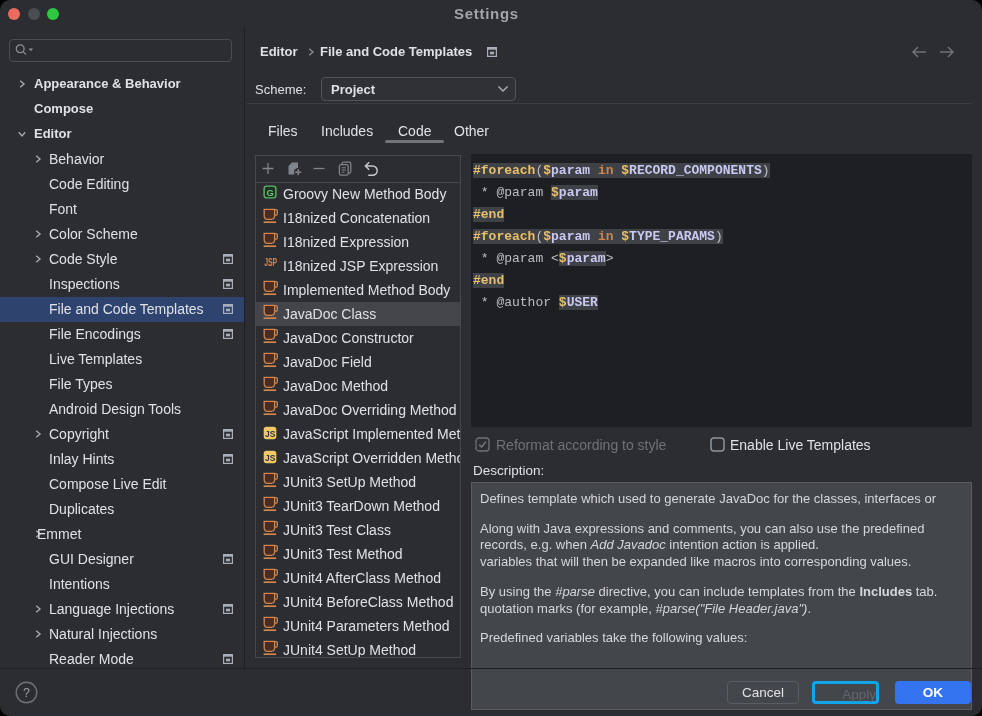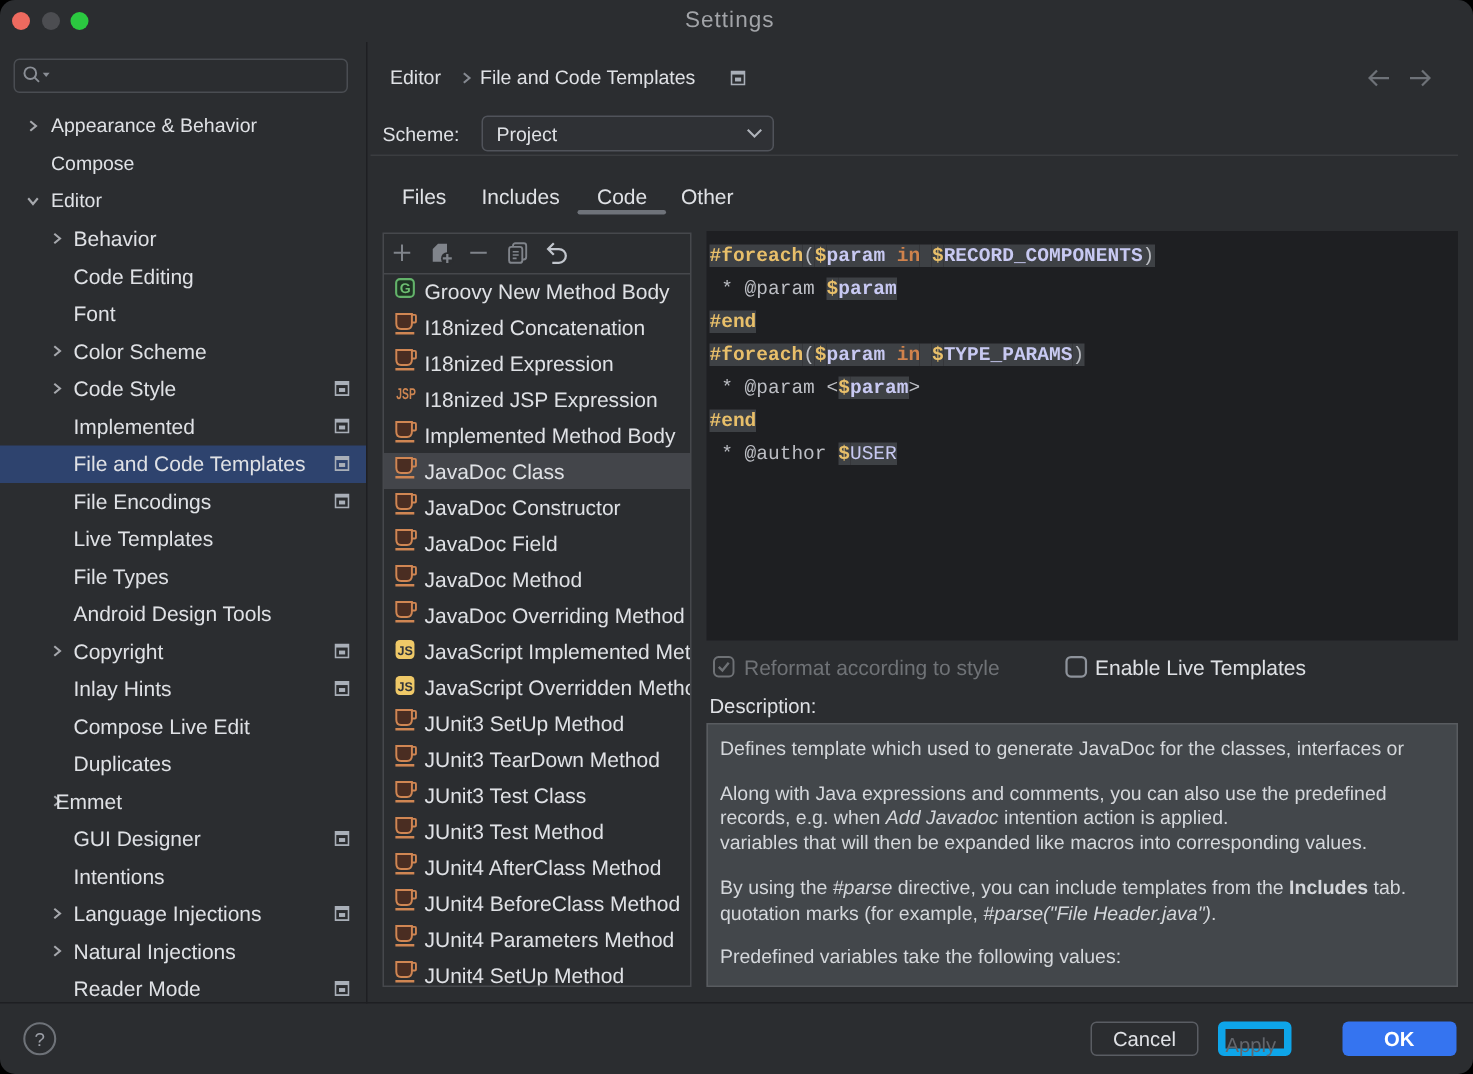--- a/index.html
+++ b/index.html
@@ -1,20 +1,20 @@
 <!DOCTYPE html>
 <html><head><meta charset="utf-8"><style>
 *{margin:0;padding:0;box-sizing:border-box}
 html,body{width:982px;height:716px;background:#000;overflow:hidden}
 body{font-family:"Liberation Sans",sans-serif;-webkit-font-smoothing:antialiased}
 .abs{position:absolute}
 #win{position:absolute;inset:0;background:#2B2D30;border-radius:10px;overflow:hidden}
 .txt{position:absolute;color:#DFE1E5;font-size:14px;line-height:15px;white-space:pre}
 .f13{font-size:13px;line-height:14px}
-.b{font-weight:normal}
+.b{font-weight:bold}
 .dot{position:absolute;width:12px;height:12px;border-radius:50%;top:8px}
 .vline{position:absolute;background:#1E1F22}
 .hline{position:absolute;background:#1E1F22}
 </style></head><body>
 <div id="win">
 
 <div class="dot" style="left:8px;background:#EE6A5F"></div>
 <div class="dot" style="left:28px;background:#4C4D51"></div>
 <div class="dot" style="left:47px;background:#2BC840"></div>
 <div class="txt b" style="left:0;top:6px;width:973px;text-align:center;color:#A2A4A8;font-size:15px;letter-spacing:0.7px">Settings</div>
@@ -46,21 +46,21 @@
 <div class="txt" style="left:49px;top:226.5px">Color Scheme</div>
 <svg class="abs" style="left:32.5px;top:254px" width="10" height="10" viewBox="0 0 10 10">
       <path d="M3.2 1.8 L7 5 L3.2 8.2" stroke="#A6A8AD" fill="none" stroke-width="1.4"></path>
     </svg>
 <div class="txt" style="left:49px;top:251.5px">Code Style</div>
 <svg class="abs" style="left:223px;top:254px" width="10" height="10" viewBox="0 0 10 10">
       <rect x="0.6" y="0.6" width="8.8" height="8.8" stroke="#A9AFB8" stroke-width="1.2" fill="none"></rect>
       <rect x="0.6" y="0.6" width="8.8" height="2.1" fill="#A9AFB8"></rect>
       <rect x="3" y="4.7" width="4.1" height="2.6" fill="#A9AFB8"></rect>
     </svg>
-<div class="txt" style="left:49px;top:276.5px">Implemented</div>
+<div class="txt" style="left:49px;top:276.5px">Inspections</div>
 <svg class="abs" style="left:223px;top:279px" width="10" height="10" viewBox="0 0 10 10">
       <rect x="0.6" y="0.6" width="8.8" height="8.8" stroke="#A9AFB8" stroke-width="1.2" fill="none"></rect>
       <rect x="0.6" y="0.6" width="8.8" height="2.1" fill="#A9AFB8"></rect>
       <rect x="3" y="4.7" width="4.1" height="2.6" fill="#A9AFB8"></rect>
     </svg>
 <div class="abs" style="left:0;top:296.5px;width:244px;height:25px;background:#2E436E"></div>
 <div class="txt" style="left:49px;top:301.5px">File and Code Templates</div>
 <svg class="abs" style="left:223px;top:304px" width="10" height="10" viewBox="0 0 10 10">
       <rect x="0.6" y="0.6" width="8.8" height="8.8" stroke="#A9AFB8" stroke-width="1.2" fill="none"></rect>
       <rect x="0.6" y="0.6" width="8.8" height="2.1" fill="#A9AFB8"></rect>
@@ -279,43 +279,43 @@
       </svg>
 <div class="txt" style="left:27px;top:460px">JUnit4 SetUp Method</div>
 </div>
 <div class="abs" style="left:471px;top:154px;width:501px;height:273px;background:#1E1F22;overflow:hidden">
 <div class="abs" style="left:2px;top:6px;font-family:'Liberation Mono',monospace;font-size:13px;line-height:22px;white-space:pre;color:#BCBEC4"><span style="color:#E8BF6A;font-weight:bold;background:#3E4145;">#foreach</span><span style="color:#BCBEC4;background:#3E4145;">(</span><span style="color:#E8BF6A;font-weight:bold;background:#3E4145;">$</span><span style="color:#C8C9F2;font-weight:bold;background:#3E4145;">param</span><span style="color:#BCBEC4;background:#3E4145;"> </span><span style="color:#D0824C;font-weight:bold;background:#3E4145;">in</span><span style="color:#BCBEC4;background:#3E4145;"> </span><span style="color:#E8BF6A;font-weight:bold;background:#3E4145;">$</span><span style="color:#C8C9F2;font-weight:bold;background:#3E4145;">RECORD_COMPONENTS</span><span style="color:#BCBEC4;background:#3E4145;">)</span>
  * @param <span style="color:#E8BF6A;font-weight:bold;background:#3E4145;">$</span><span style="color:#C8C9F2;font-weight:bold;background:#3E4145;">param</span>
 <span style="color:#E8BF6A;font-weight:bold;background:#3E4145;">#end</span>
 <span style="color:#E8BF6A;font-weight:bold;background:#3E4145;">#foreach</span><span style="color:#BCBEC4;background:#3E4145;">(</span><span style="color:#E8BF6A;font-weight:bold;background:#3E4145;">$</span><span style="color:#C8C9F2;font-weight:bold;background:#3E4145;">param</span><span style="color:#BCBEC4;background:#3E4145;"> </span><span style="color:#D0824C;font-weight:bold;background:#3E4145;">in</span><span style="color:#BCBEC4;background:#3E4145;"> </span><span style="color:#E8BF6A;font-weight:bold;background:#3E4145;">$</span><span style="color:#C8C9F2;font-weight:bold;background:#3E4145;">TYPE_PARAMS</span><span style="color:#BCBEC4;background:#3E4145;">)</span>
  * @param &lt;<span style="color:#E8BF6A;font-weight:bold;background:#3E4145;">$</span><span style="color:#C8C9F2;font-weight:bold;background:#3E4145;">param</span>&gt;
 <span style="color:#E8BF6A;font-weight:bold;background:#3E4145;">#end</span>
- * @author <span style="color:#E8BF6A;font-weight:bold;background:#3E4145;">$</span><span style="color:#C8C9F2;font-weight:normal;background:#3E4145;">USER</span></div>
+ * @author <span style="color:#E8BF6A;font-weight:bold;background:#3E4145;">$</span><span style="color:#C8C9F2;font-weight:bold;background:#3E4145;">USER</span></div>
     </div>
 <svg class="abs" style="left:475px;top:437px" width="15" height="15" viewBox="0 0 15 15">
       <rect x="1" y="1" width="13" height="13" rx="3" fill="none" stroke="#6E7175" stroke-width="1.3"></rect>
       <path d="M4.2 7.6 L6.6 10 L10.8 4.8" stroke="#6E7175" stroke-width="1.6" fill="none"></path>
     </svg>
 <div class="txt" style="left:496px;top:438px;color:#6F7276">Reformat according to style</div>
 <svg class="abs" style="left:710px;top:437px" width="15" height="15" viewBox="0 0 15 15">
       <rect x="1" y="1" width="13" height="13" rx="3" fill="none" stroke="#8E939B" stroke-width="1.5"></rect>
     </svg>
 <div class="txt" style="left:730px;top:438px">Enable Live Templates</div>
 <div class="txt" style="left:473px;top:462.5px;font-size:13.5px">Description:</div>
-<div class="abs" style="left:471px;top:482px;width:501px;height:176px;background:#43474B;border:1px solid #595C60;color:#D4D7DB;font-size:13px;line-height:16.7px;overflow:hidden">
+<div class="abs" style="left:471px;top:482px;width:501px;height:228px;background:#43474B;border:1px solid #595C60;color:#D4D7DB;font-size:13px;line-height:16.7px;overflow:hidden">
       <div style="position:absolute;left:8px;top:8px">
         <div style=";white-space:pre">Defines template which used to generate JavaDoc for the classes, interfaces or</div>
         <div style="margin-top:13px;white-space:pre">Along with Java expressions and comments, you can also use the predefined</div>
         <div style=";white-space:pre">records, e.g. when <i>Add Javadoc</i> intention action is applied.</div>
         <div style=";white-space:pre">variables that will then be expanded like macros into corresponding values.</div>
         <div style="margin-top:13px;white-space:pre">By using the <i>#parse</i> directive, you can include templates from the <b>Includes</b> tab.</div>
         <div style=";white-space:pre">quotation marks (for example, <i>#parse("File Header.java")</i>.</div>
         <div style="margin-top:13px;white-space:pre">Predefined variables take the following values:</div>
       </div>
     </div>
 <div class="hline" style="left:0;top:668px;width:982px;height:1px"></div>
 <svg class="abs" style="left:15px;top:681px" width="23" height="23" viewBox="0 0 23 23">
       <circle cx="11.5" cy="11.5" r="10.3" fill="none" stroke="#6E7278" stroke-width="1.4"></circle>
       <text x="11.5" y="16" text-anchor="middle" font-size="12.5" fill="#9DA0A8" font-family="Liberation Sans">?</text>
     </svg>
 <div class="abs" style="left:727px;top:681px;width:72px;height:23px;border:1px solid #5A5D63;border-radius:4px;color:#DFE1E5;font-size:13.5px;text-align:center;line-height:21px">Cancel</div>
-<div class="abs" style="left:812px;top:681px;width:49px;height:23px;border:5px solid #0ea5e9;border-radius:4px;color:#63666C;font-size:13.5px;text-align:left;line-height:21px">Apply</div>
+<div class="abs" style="left:812px;top:681px;width:67px;height:23px;border:3px solid #0ea5e9;border-radius:4px;color:#63666C;font-size:13.5px;text-align:right;line-height:21px">Apply</div>
 <div class="abs" style="left:894.5px;top:681px;width:76.5px;height:23px;background:#3574F0;border-radius:4px;color:#FFFFFF;font-size:13.5px;font-weight:bold;text-align:center;line-height:23px">OK</div>
 </div>
 </body></html>

